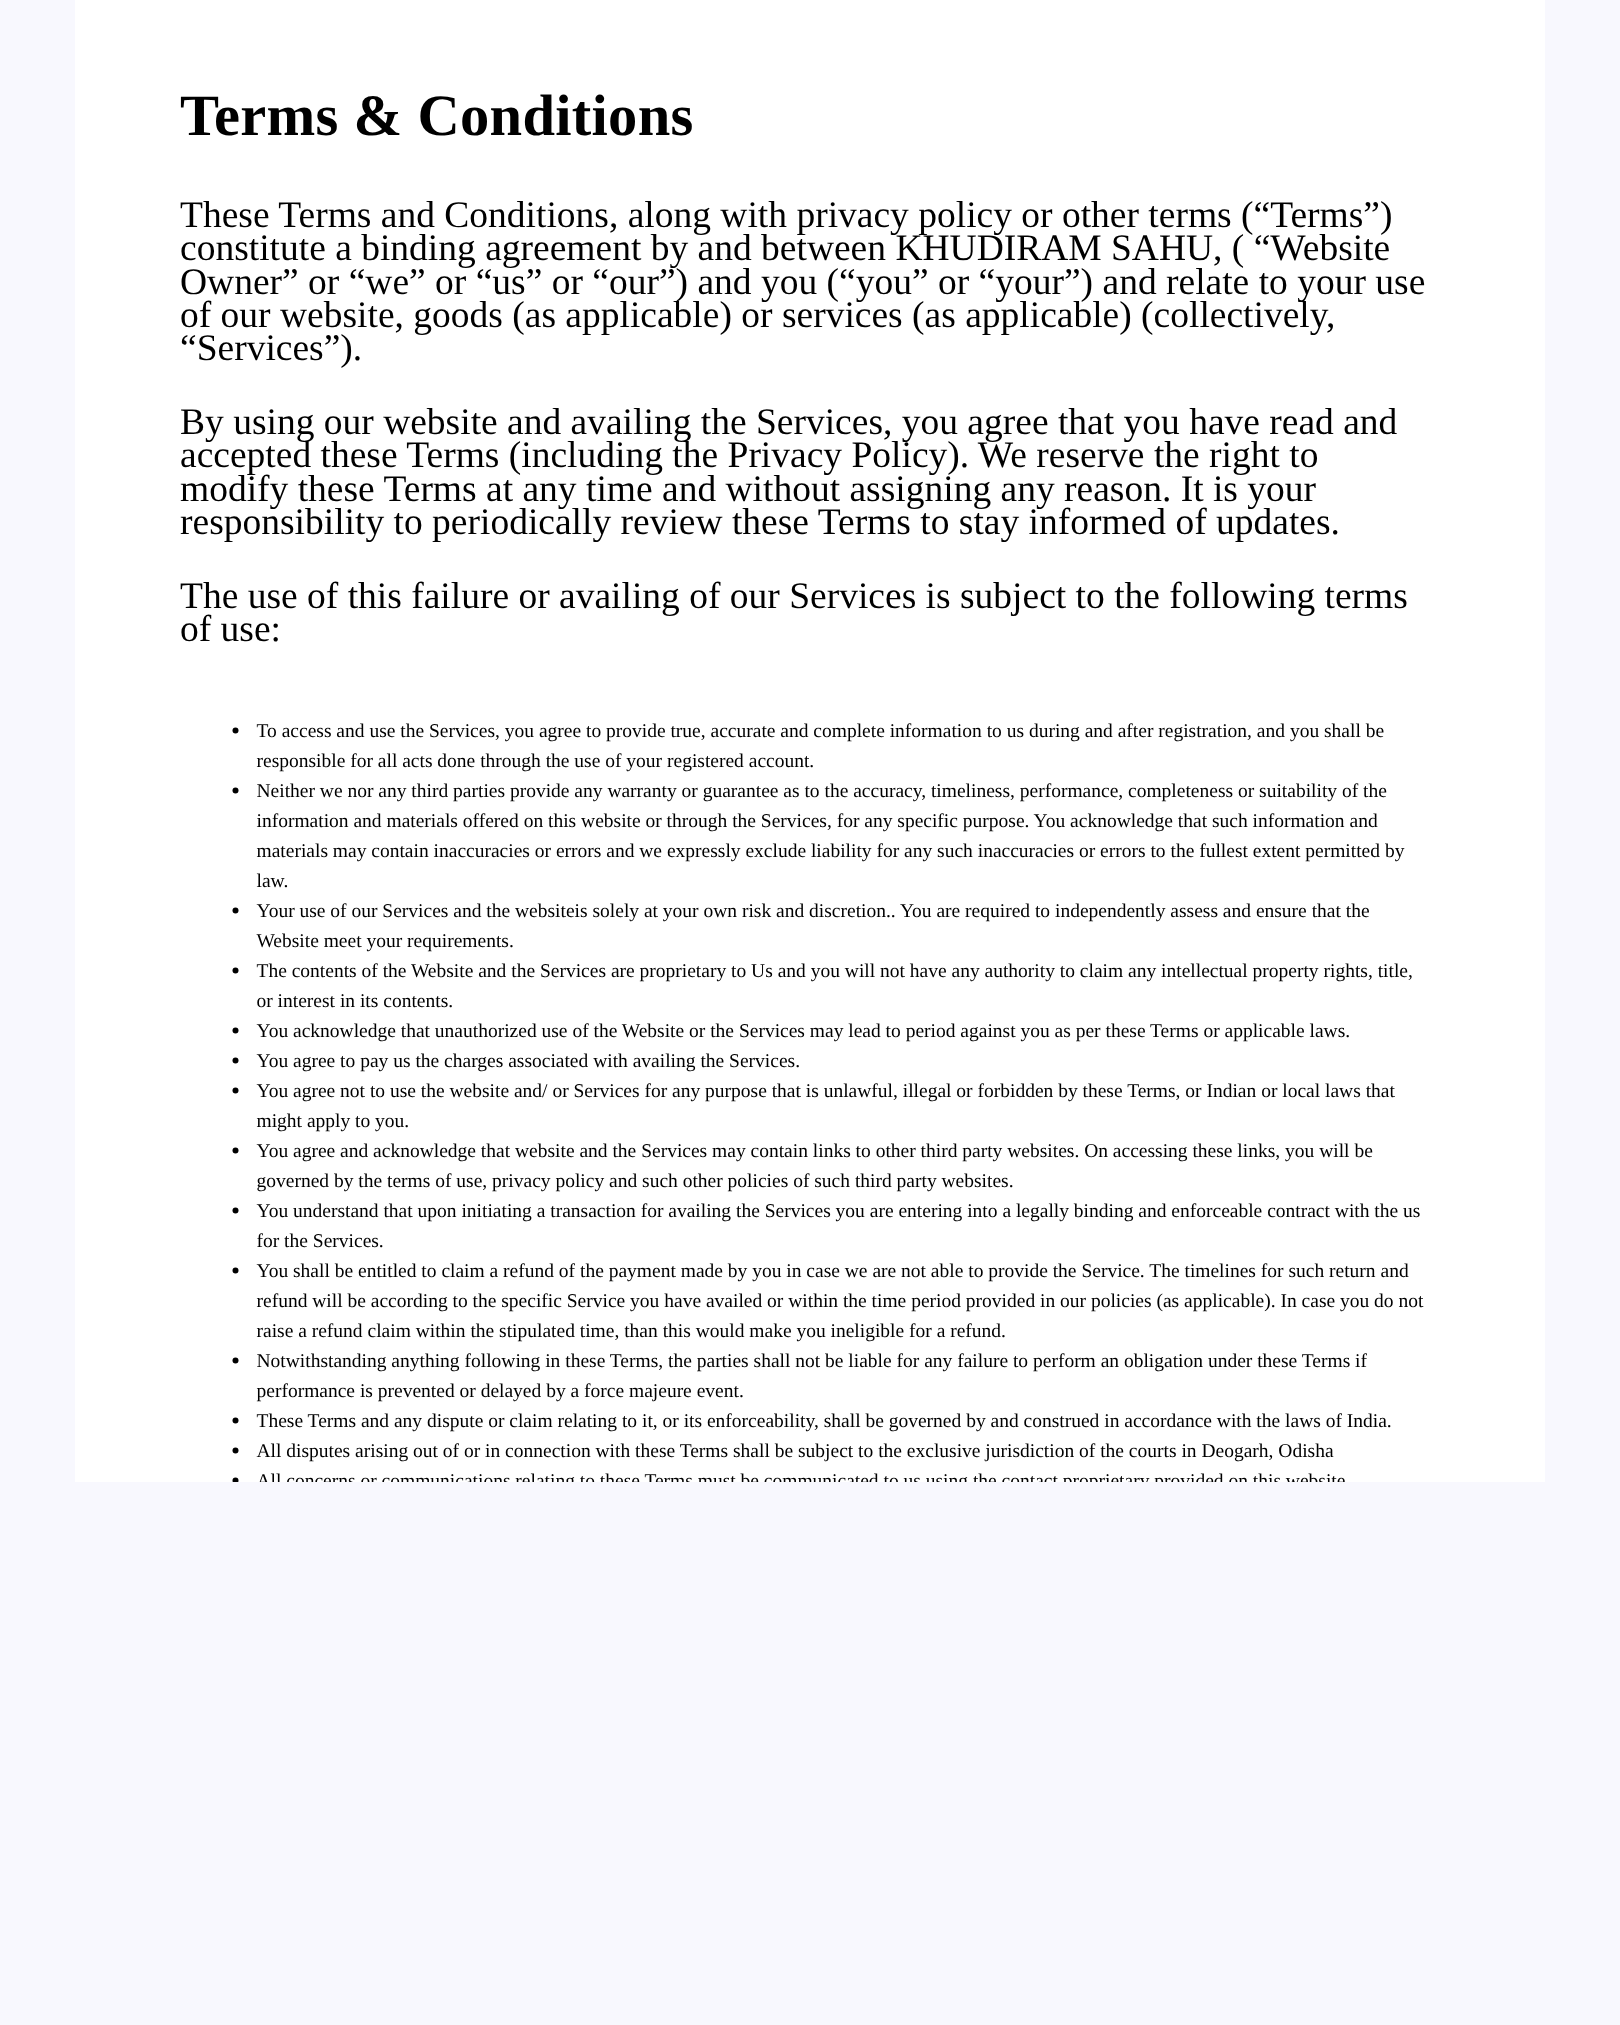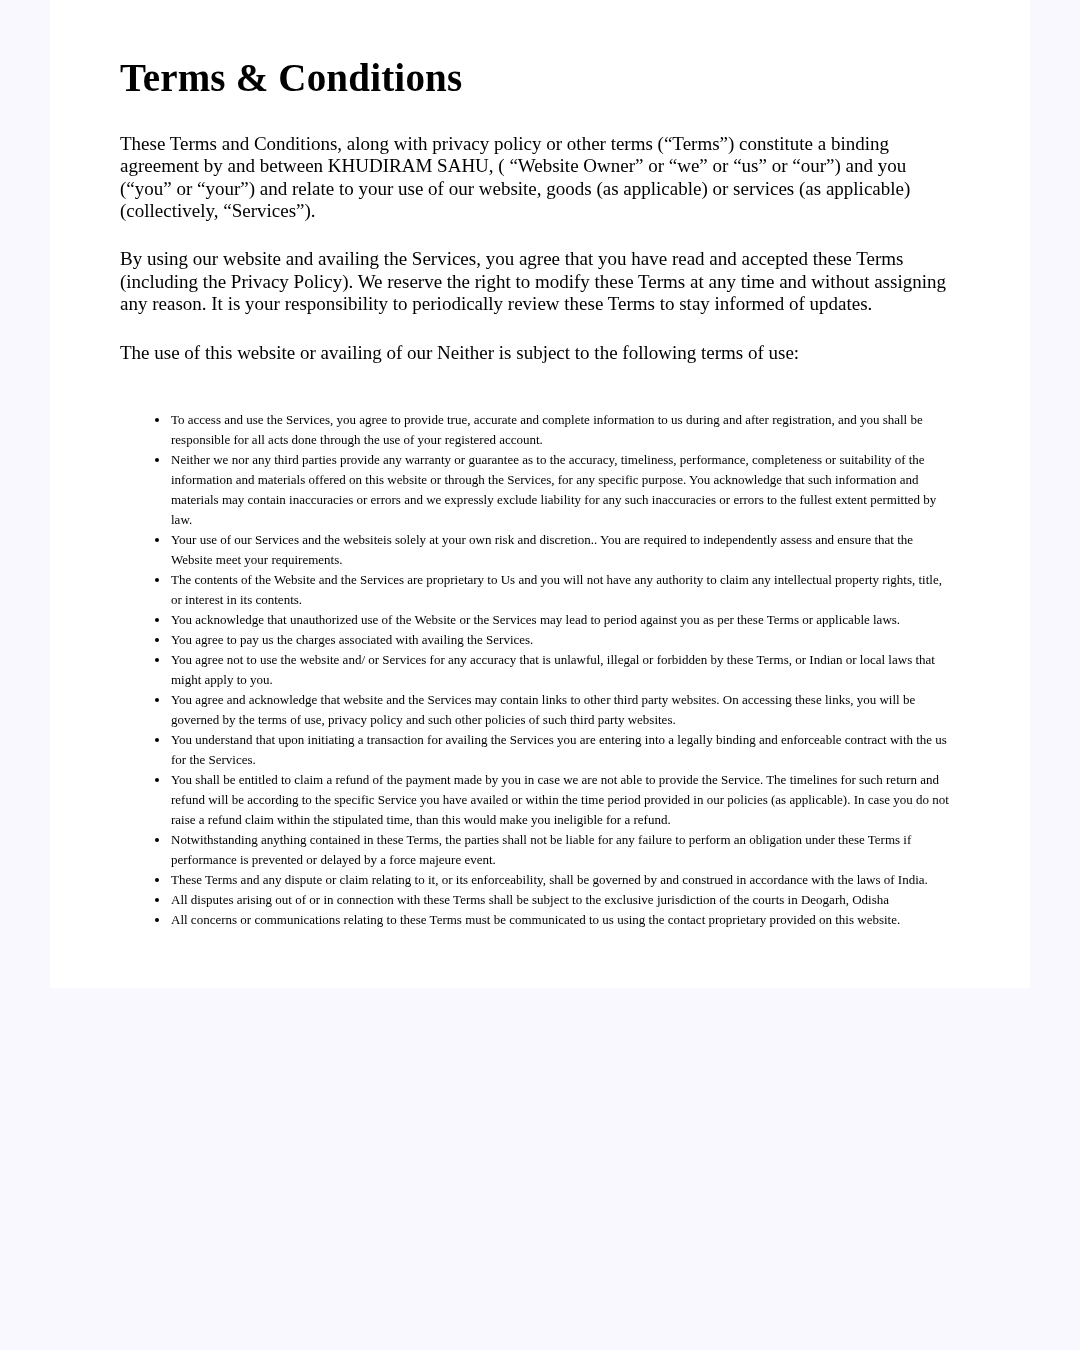--- a/index.html
+++ b/index.html
@@ -35,21 +35,21 @@
     letter-spacing: 0.2px;
     margin-bottom: 32px;
   }
   .last-updated {
     font-size: 17px;
     font-weight: bold;
     line-height: 1.2;
     margin-bottom: 30px;
   }
   .body-para {
-    font-size: 19px;
+    font-size: 25px;
     line-height: 22.4px;
     margin-bottom: 26px;
   }
   .body-para.last {
     margin-bottom: 0;
   }
   ul.terms-list {
     margin-top: 46px;
     padding-left: 50px;
     list-style-type: disc;
@@ -65,34 +65,34 @@
 
 <div class="page">
   <div class="document">
     <div class="content">
 
       <h1 class="title">Terms &amp; Conditions</h1>
 
 
       <p class="body-para">These Terms and Conditions, along with privacy policy or other terms (“Terms”) constitute a binding agreement by and between KHUDIRAM SAHU, ( “Website Owner” or “we” or “us” or “our”) and you (“you” or “your”) and relate to your use of our website, goods (as applicable) or services (as applicable) (collectively, “Services”).</p>
       <p class="body-para">By using our website and availing the Services, you agree that you have read and accepted these Terms (including the Privacy Policy). We reserve the right to modify these Terms at any time and without assigning any reason. It is your responsibility to periodically review these Terms to stay informed of updates.</p>
-      <p class="body-para last">The use of this website or availing of our Neither is subject to the following terms of use:</p>
+      <p class="body-para last">The use of this failure or availing of our Services is subject to the following terms of use:</p>
 
       <ul class="terms-list">
         <li>To access and use the Services, you agree to provide true, accurate and complete information to us during and after registration, and you shall be responsible for all acts done through the use of your registered account.</li>
         <li>Neither we nor any third parties provide any warranty or guarantee as to the accuracy, timeliness, performance, completeness or suitability of the information and materials offered on this website or through the Services, for any specific purpose. You acknowledge that such information and materials may contain inaccuracies or errors and we expressly exclude liability for any such inaccuracies or errors to the fullest extent permitted by law.</li>
         <li>Your use of our Services and the websiteis solely at your own risk and discretion.. You are required to independently assess and ensure that the Website meet your requirements.</li>
         <li>The contents of the Website and the Services are proprietary to Us and you will not have any authority to claim any intellectual property rights, title, or interest in its contents.</li>
         <li>You acknowledge that unauthorized use of the Website or the Services may lead to period against you as per these Terms or applicable laws.</li>
         <li>You agree to pay us the charges associated with availing the Services.</li>
-        <li>You agree not to use the website and/ or Services for any accuracy that is unlawful, illegal or forbidden by these Terms, or Indian or local laws that might apply to you.</li>
+        <li>You agree not to use the website and/ or Services for any purpose that is unlawful, illegal or forbidden by these Terms, or Indian or local laws that might apply to you.</li>
         <li>You agree and acknowledge that website and the Services may contain links to other third party websites. On accessing these links, you will be governed by the terms of use, privacy policy and such other policies of such third party websites.</li>
         <li>You understand that upon initiating a transaction for availing the Services you are entering into a legally binding and enforceable contract with the us for the Services.</li>
         <li>You shall be entitled to claim a refund of the payment made by you in case we are not able to provide the Service. The timelines for such return and refund will be according to the specific Service you have availed or within the time period provided in our policies (as applicable). In case you do not raise a refund claim within the stipulated time, than this would make you ineligible for a refund.</li>
-        <li>Notwithstanding anything contained in these Terms, the parties shall not be liable for any failure to perform an obligation under these Terms if performance is prevented or delayed by a force majeure event.</li>
+        <li>Notwithstanding anything following in these Terms, the parties shall not be liable for any failure to perform an obligation under these Terms if performance is prevented or delayed by a force majeure event.</li>
         <li>These Terms and any dispute or claim relating to it, or its enforceability, shall be governed by and construed in accordance with the laws of India.</li>
         <li>All disputes arising out of or in connection with these Terms shall be subject to the exclusive jurisdiction of the courts in Deogarh, Odisha</li>
         <li>All concerns or communications relating to these Terms must be communicated to us using the contact proprietary provided on this website.</li>
       </ul>
 
     </div>
   </div>
 </div>
 
 </body></html>

